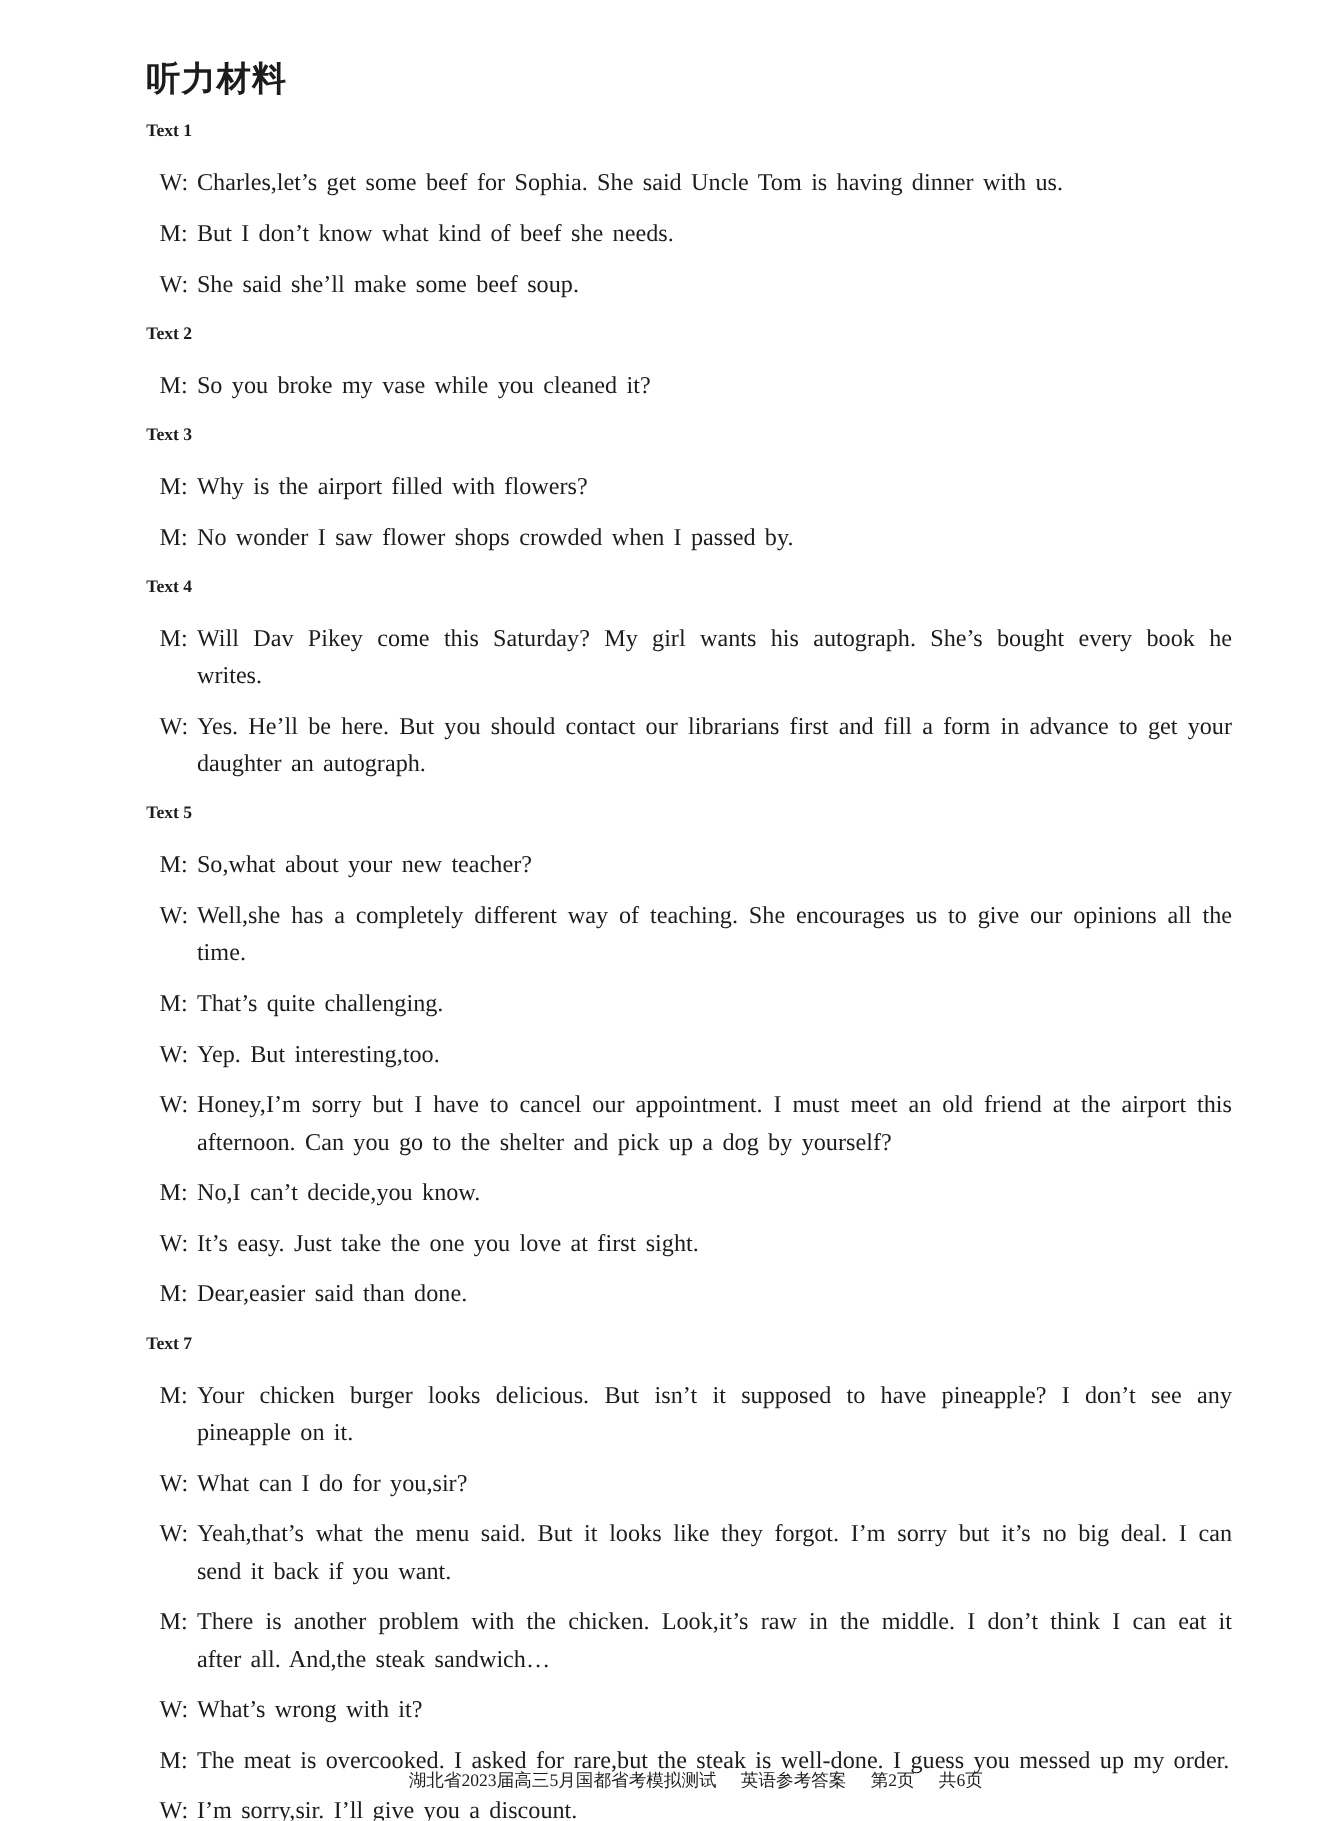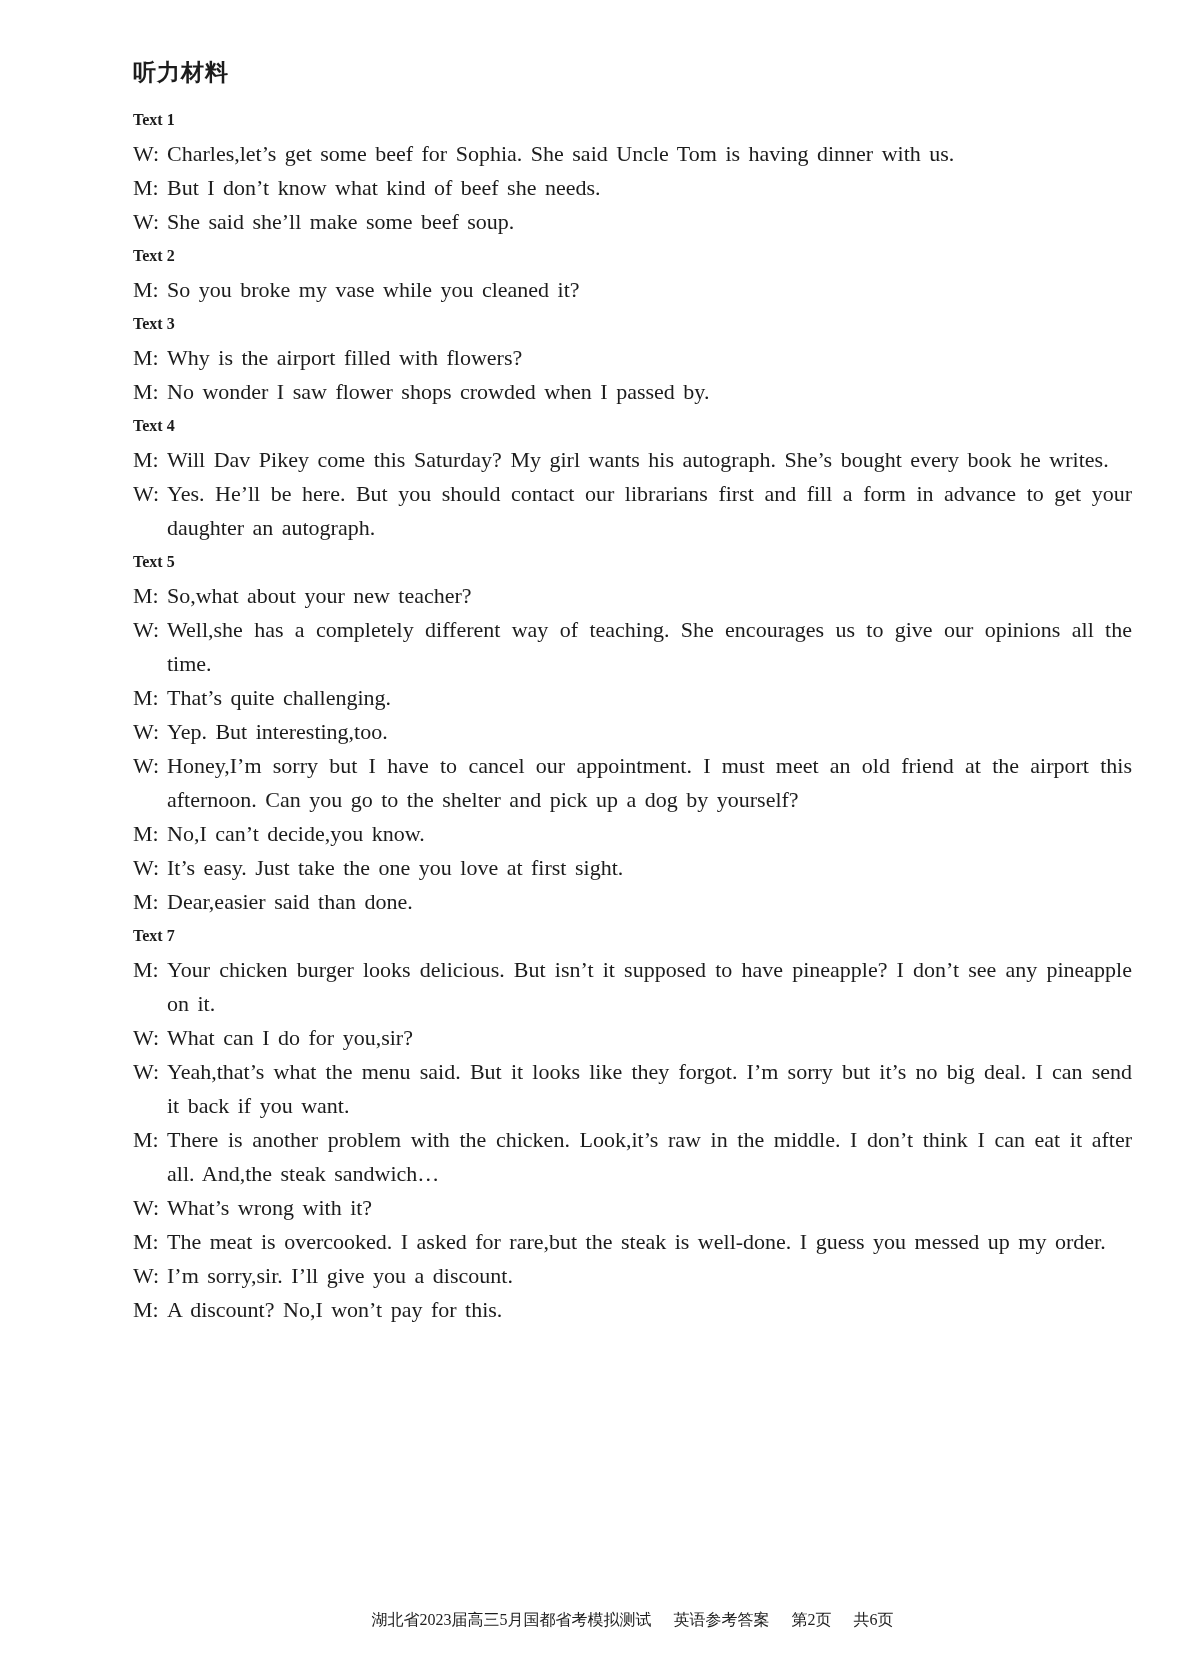--- a/index.html
+++ b/index.html
@@ -14,35 +14,35 @@
     color: #1c1c1c;
     font-family: "Liberation Serif", serif;
     overflow: hidden;
   }
   .content {
     padding: 55px 68px 0 133px;
   }
   .heading {
     font-family: "Liberation Sans", sans-serif;
     font-weight: 700;
-    font-size: 23px;
+    font-size: 31px;
     line-height: 34px;
     margin: 0 0 14px 0;
     letter-spacing: 1px;
   }
   .section-label {
     font-size: 16px;
     font-weight: 700;
     line-height: 34px;
     margin: 0;
   }
   .dialogue {
     font-size: 22px;
     line-height: 34px;
-    margin: 0;
+    margin: 12px;
     text-align: justify;
     word-spacing: 3px;
     padding-left: 34px;
     text-indent: -34px;
   }
   .spk {
     display: inline-block;
     width: 34px;
     text-indent: 0;
     word-spacing: 0;

